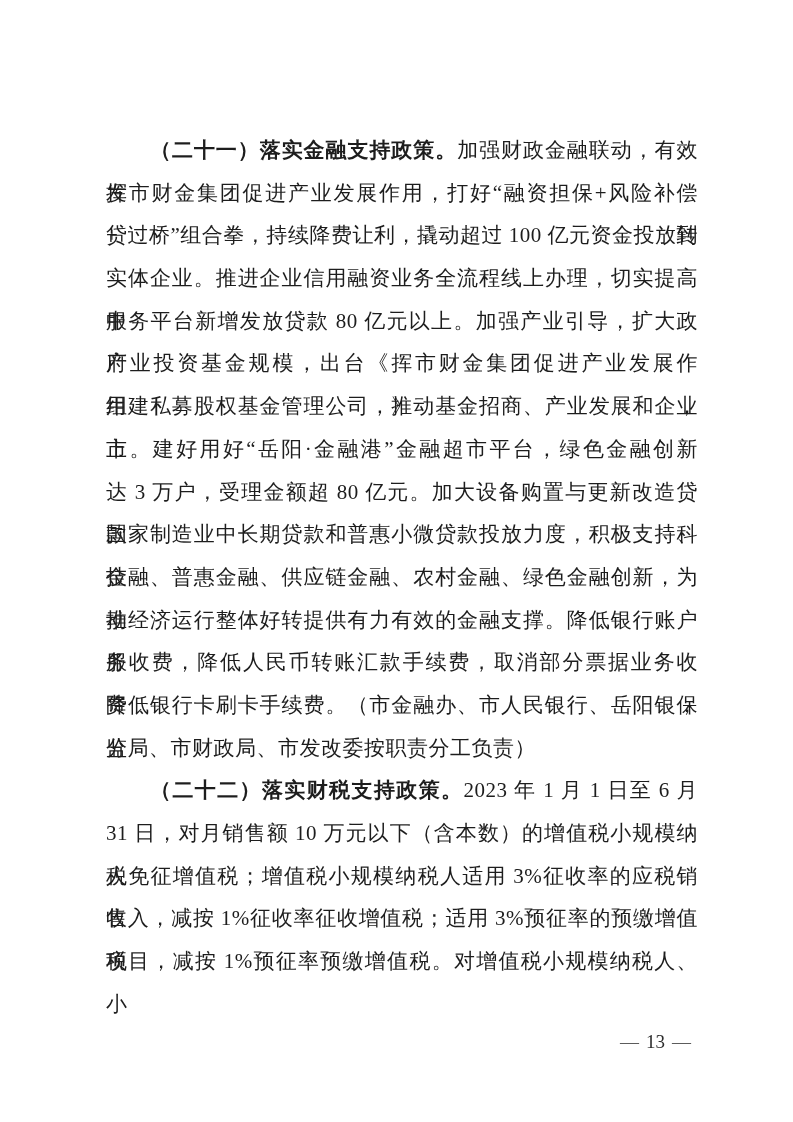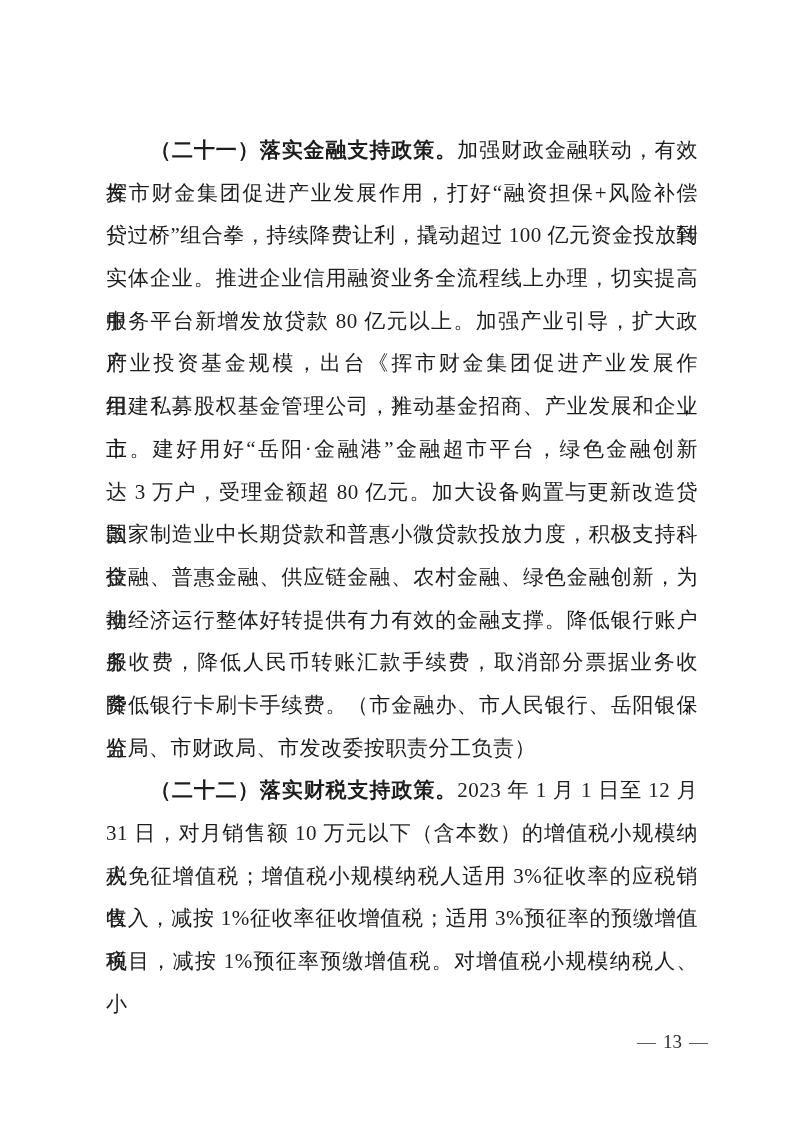--- a/index.html
+++ b/index.html
@@ -36,21 +36,21 @@
   }
   .line.no-justify {
     text-align: center;
     text-align-last: left;
   }
   .seg.bold {
     font-weight: 700;
   }
   .page-footer {
     position: absolute;
-    right: 78px;
+    right: 95px;
     top: 1028px;
     font-size: 19px;
     line-height: 28px;
     color: #2e2e2e;
     white-space: nowrap;
   }
   .page-footer .dash {
     color: #555555;
     margin: 0 7px;
     letter-spacing: 0;
@@ -71,21 +71,21 @@
       <div class="line"><span class="seg">产业投资基金规模，出台《挥市财金集团促进产业发展作用》，</span></div>
       <div class="line"><span class="seg">组建私募股权基金管理公司，推动基金招商、产业发展和企业上</span></div>
       <div class="line"><span class="seg">市。建好用好“岳阳·金融港”金融超市平台，绿色金融创新</span></div>
       <div class="line"><span class="seg">达 3 万户，受理金额超 80 亿元。加大设备购置与更新改造贷款、</span></div>
       <div class="line"><span class="seg">国家制造业中长期贷款和普惠小微贷款投放力度，积极支持科技</span></div>
       <div class="line"><span class="seg">金融、普惠金融、供应链金融、农村金融、绿色金融创新，为推</span></div>
       <div class="line"><span class="seg">动经济运行整体好转提供有力有效的金融支撑。降低银行账户服</span></div>
       <div class="line"><span class="seg">务收费，降低人民币转账汇款手续费，取消部分票据业务收费，</span></div>
       <div class="line"><span class="seg">降低银行卡刷卡手续费。（市金融办、市人民银行、岳阳银保监</span></div>
       <div class="line no-justify"><span class="seg">分局、市财政局、市发改委按职责分工负责）</span></div>
-      <div class="line indent"><span class="seg bold">（二十二）落实财税支持政策。</span><span class="seg">2023 年 1 月 1 日至 12 月</span></div>
+      <div class="line indent"><span class="seg bold">（二十二）落实财税支持政策。</span><span class="seg">2023 年 1 月 1 日至 6 月</span></div>
       <div class="line"><span class="seg">31 日，对月销售额 10 万元以下（含本数）的增值税小规模纳税</span></div>
       <div class="line"><span class="seg">人免征增值税；增值税小规模纳税人适用 3%征收率的应税销售</span></div>
       <div class="line"><span class="seg">收入，减按 1%征收率征收增值税；适用 3%预征率的预缴增值税</span></div>
       <div class="line"><span class="seg">项目，减按 1%预征率预缴增值税。对增值税小规模纳税人、小</span></div>
     </div>
 
   <div class="page-footer">
     <span class="dash">—</span><span>13</span><span class="dash">—</span>
   </div>
 

